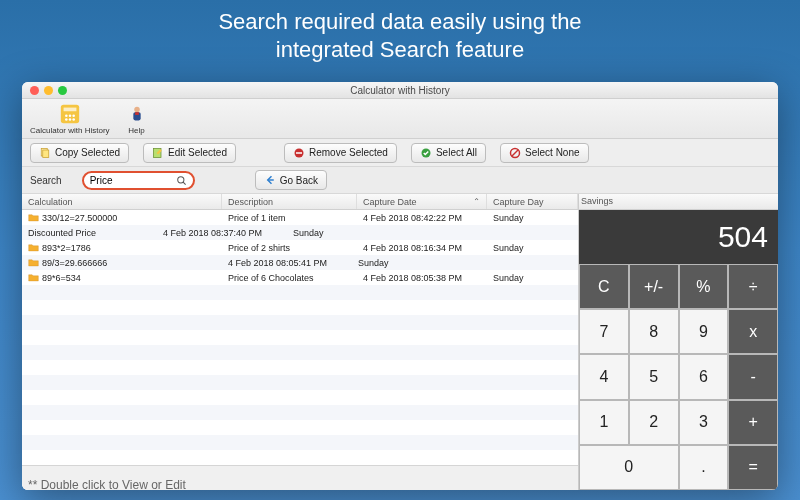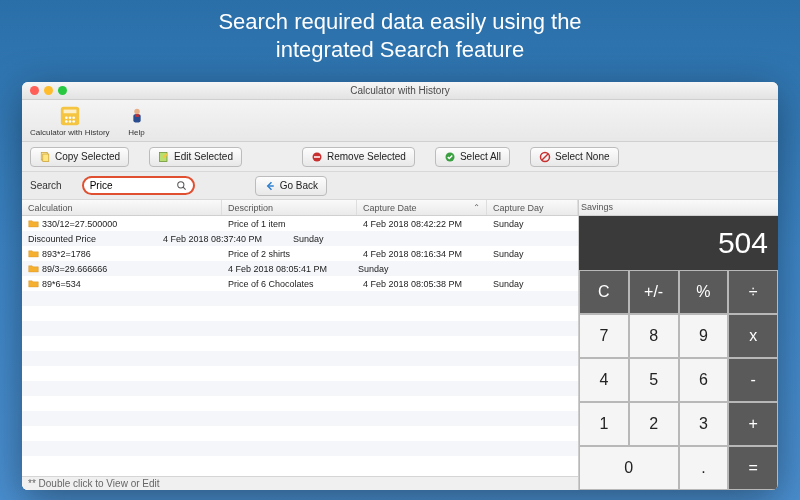--- a/index.html
+++ b/index.html
@@ -7,38 +7,38 @@
 .banner{text-align:center;color:#fff;font-size:22px;font-weight:400;padding:8px 0 4px;line-height:1.25}
 .window{position:absolute;left:22px;top:82px;right:22px;bottom:10px;background:#ececec;border-radius:6px;box-shadow:0 10px 40px rgba(0,0,0,.4);overflow:hidden;display:flex;flex-direction:column}
 .titlebar{height:18px;background:linear-gradient(180deg,#f6f6f6,#e3e3e3);border-bottom:1px solid #cfcfcf;display:flex;align-items:center;padding:0 8px;position:relative}
 .traffic{display:flex;gap:5px}
 .dot{width:9px;height:9px;border-radius:50%}
 .dot.r{background:#ff5f57}.dot.y{background:#ffbd2e}.dot.g{background:#28c940}
 .wt{position:absolute;left:0;right:0;text-align:center;font-size:10px;color:#4a4a4a}
 .appbar{height:42px;background:linear-gradient(180deg,#f4f4f4,#e8e8e8);border-bottom:1px solid #d0d0d0;display:flex;align-items:center;gap:0}
 .appicon{display:flex;flex-direction:column;align-items:center;padding:2px 8px;font-size:8px;color:#333}
 .appicon .ic{width:22px;height:22px;margin-bottom:1px}
-.toolbar2{height:30px;background:#eee;display:flex;align-items:center;padding:0 8px;gap:20px;border-bottom:1px solid #d8d8d8}
+.toolbar2{height:30px;background:#eee;display:flex;align-items:center;padding:0 8px;gap:14px;border-bottom:1px solid #d8d8d8}
 .tbtn{display:flex;align-items:center;gap:4px;background:linear-gradient(180deg,#fdfdfd,#e8e8e8);border:1px solid #bcbcbc;border-radius:4px;padding:3px 8px;font-size:10px;color:#222;height:20px}
 .tbtn .ic{width:12px;height:12px}
 .searchrow{height:28px;display:flex;align-items:center;padding:0 8px;gap:20px;border-bottom:1px solid #d8d8d8}
 .slabel{font-size:10px;color:#333}
 .searchbox{display:flex;align-items:center;border:2.5px solid #e05030;border-radius:10px;padding:2px 6px;gap:6px;background:#fff}
 .searchbox input{border:none;outline:none;font-size:10px;width:80px;background:transparent}
 .content{flex:1;display:flex}
 .listpane{flex:1;display:flex;flex-direction:column;background:#fff}
 .colhead{height:16px;display:flex;background:linear-gradient(180deg,#fafafa,#eaeaea);border-bottom:1px solid #d0d0d0;font-size:9px;color:#555}
 .colhead>div{border-right:1px solid #dedede;padding:2px 6px;display:flex;align-items:center}
 .c1{flex:0 0 200px}.c2{flex:0 0 135px}.c3{flex:0 0 130px}.c4{flex:1}
 .rows{flex:1;overflow:hidden}
 .row{height:15px;display:flex;font-size:9px;color:#222;background:#fff}
 .row:nth-child(even){background:#f4f6fa}
 .row>div{padding:1px 6px;display:flex;align-items:center;overflow:hidden;white-space:nowrap}
 .row .ric{width:11px;height:11px;margin-right:3px;flex-shrink:0}
-.footer{height:14px;background:#f0f0f0;border-top:1px solid #d5d5d5;font-size:10px;color:#666;padding:1px 6px}
+.footer{height:25px;background:#f0f0f0;border-top:1px solid #d5d5d5;font-size:12px;color:#666;padding:12px 6px}
 .calcpane{width:200px;display:flex;flex-direction:column;border-left:1px solid #ccc}
 .calchead{height:16px;background:linear-gradient(180deg,#fafafa,#eaeaea);border-bottom:1px solid #d0d0d0;font-size:9px;padding:2px 2px;color:#555}
 .display{background:#3a3a3a;color:#fff;text-align:right;padding:6px 10px;font-size:30px;font-weight:300;height:54px;display:flex;align-items:center;justify-content:flex-end}
 .keys{flex:1;display:grid;grid-template-columns:repeat(4,1fr);grid-auto-rows:1fr}
 .key{display:flex;align-items:center;justify-content:center;font-size:16px;border:0.5px solid #b8b8b8;background:#f5f5f5;color:#222}
 .key.dark{background:#5a5a5a;color:#fff}
 .key.span2{grid-column:span 2}
 .sorticon{font-size:8px;margin-left:auto}
 </style>
 </head>

